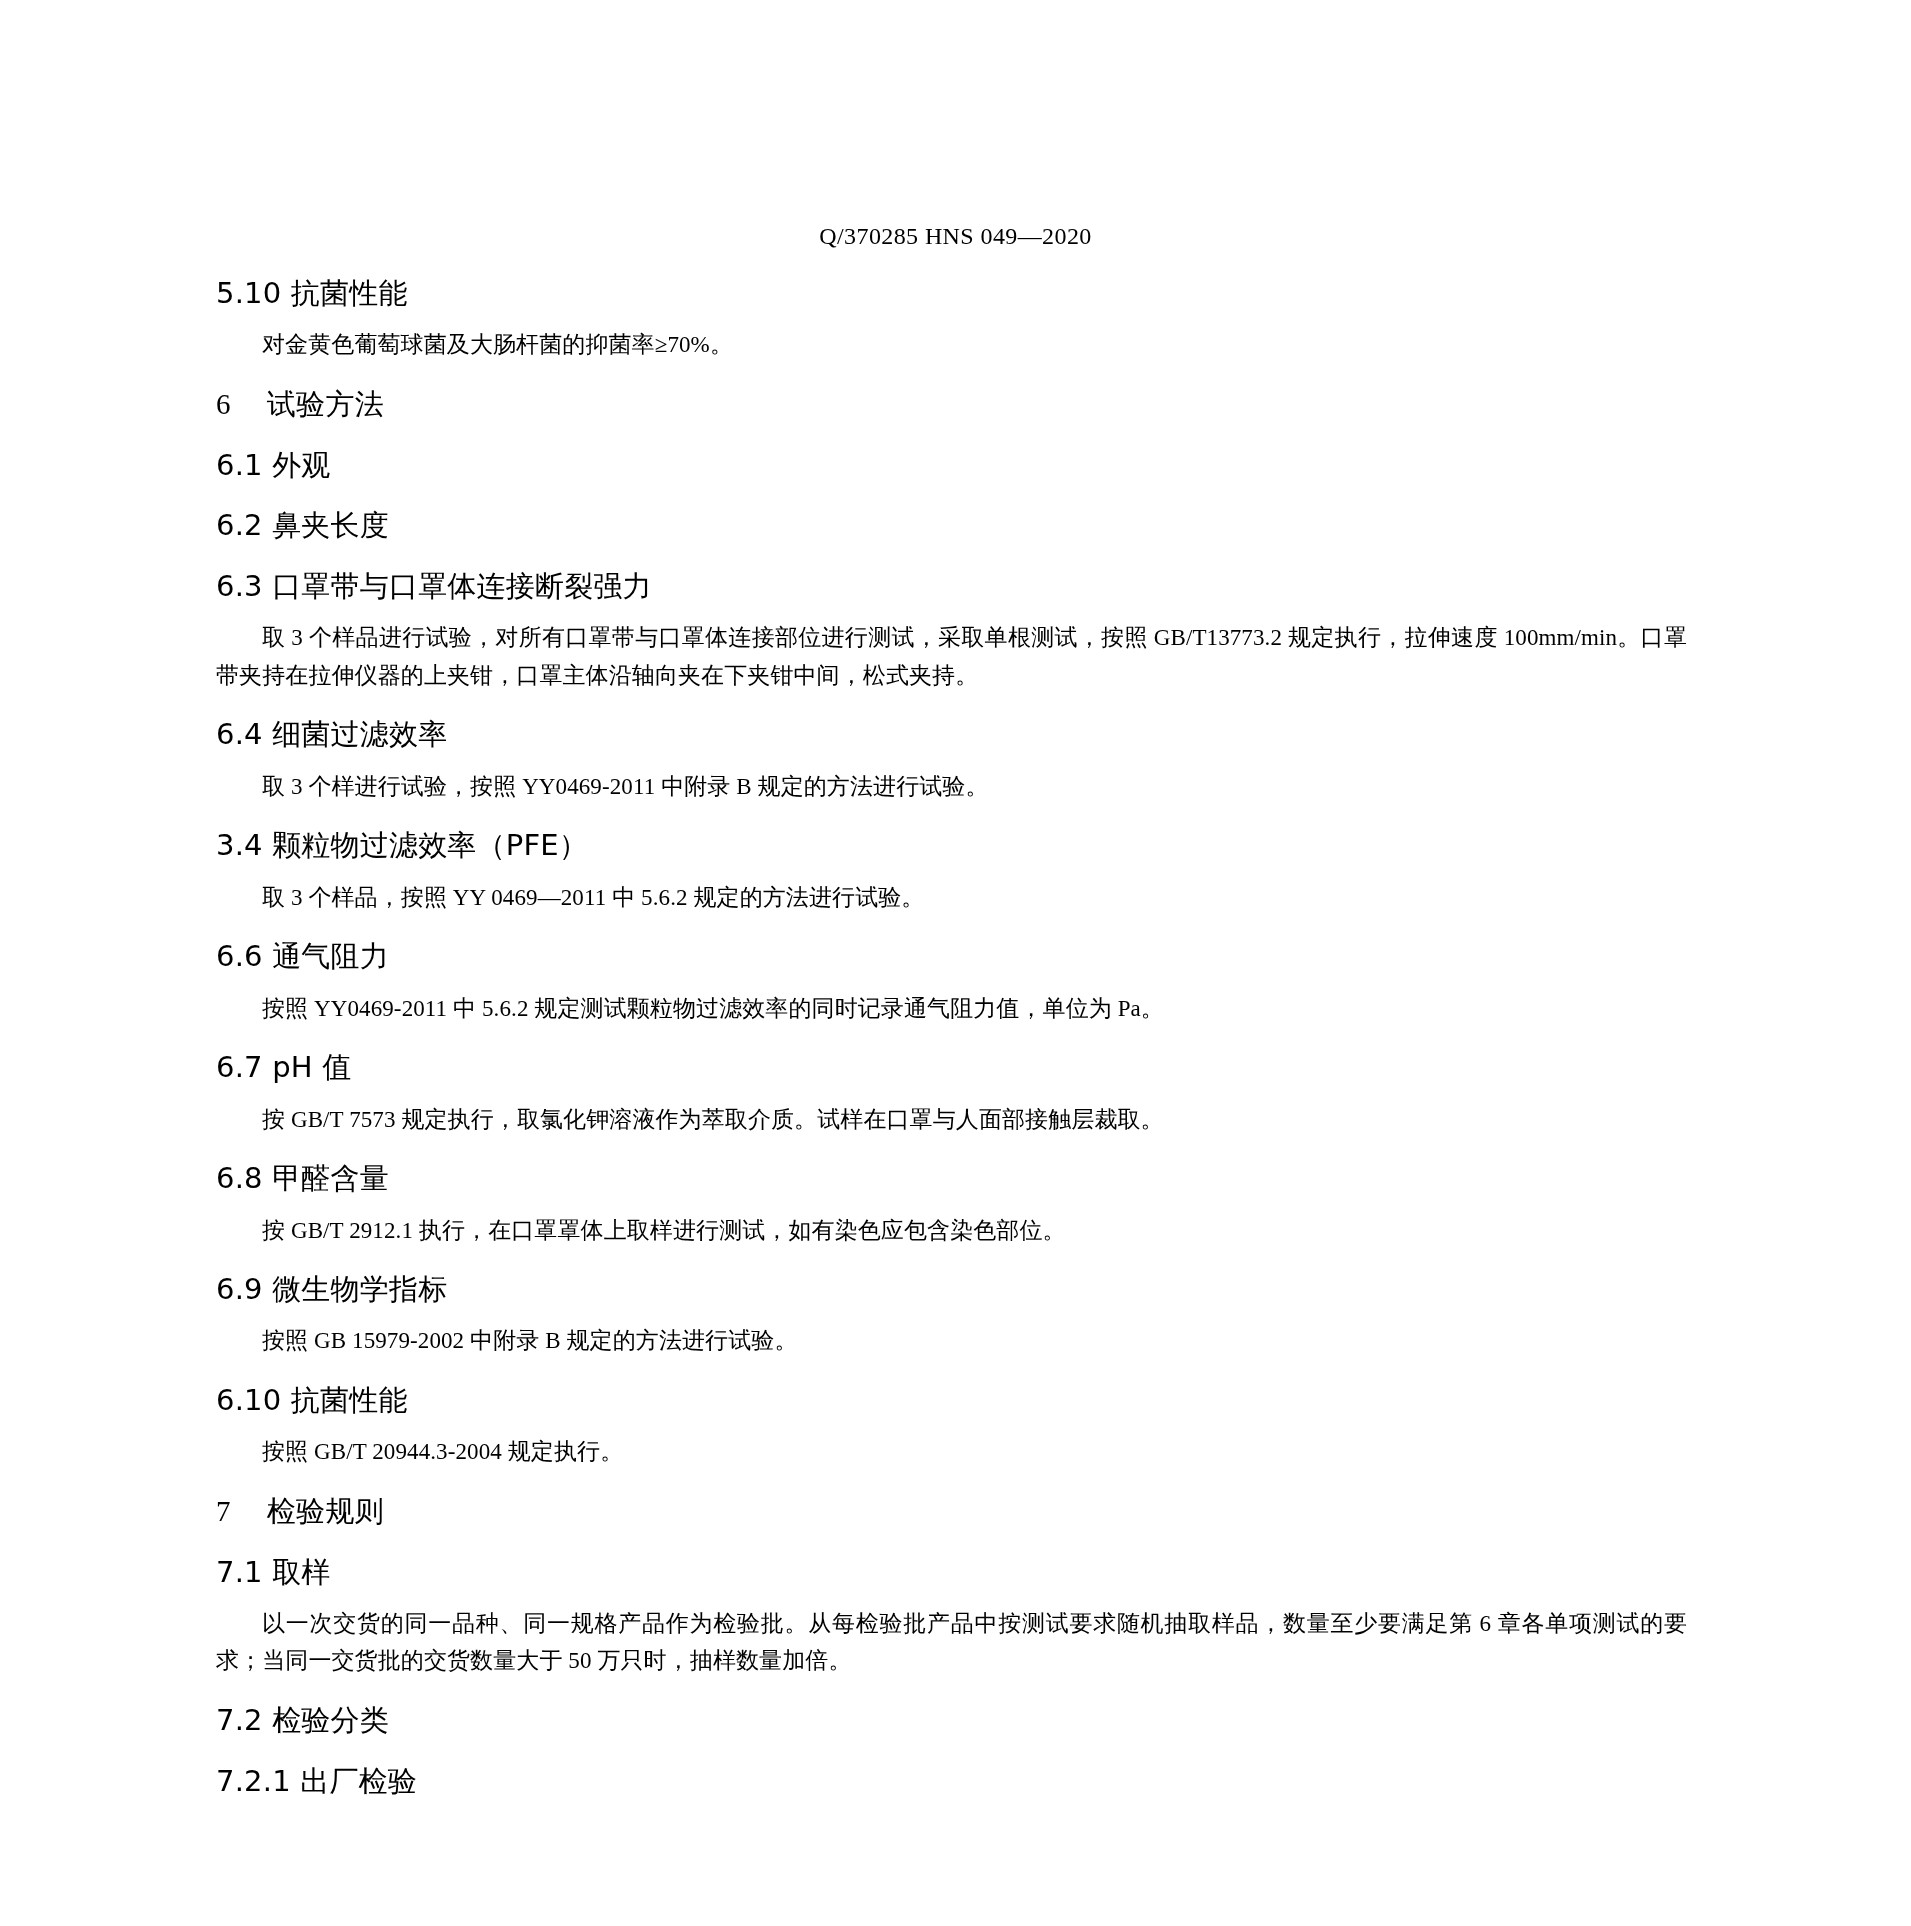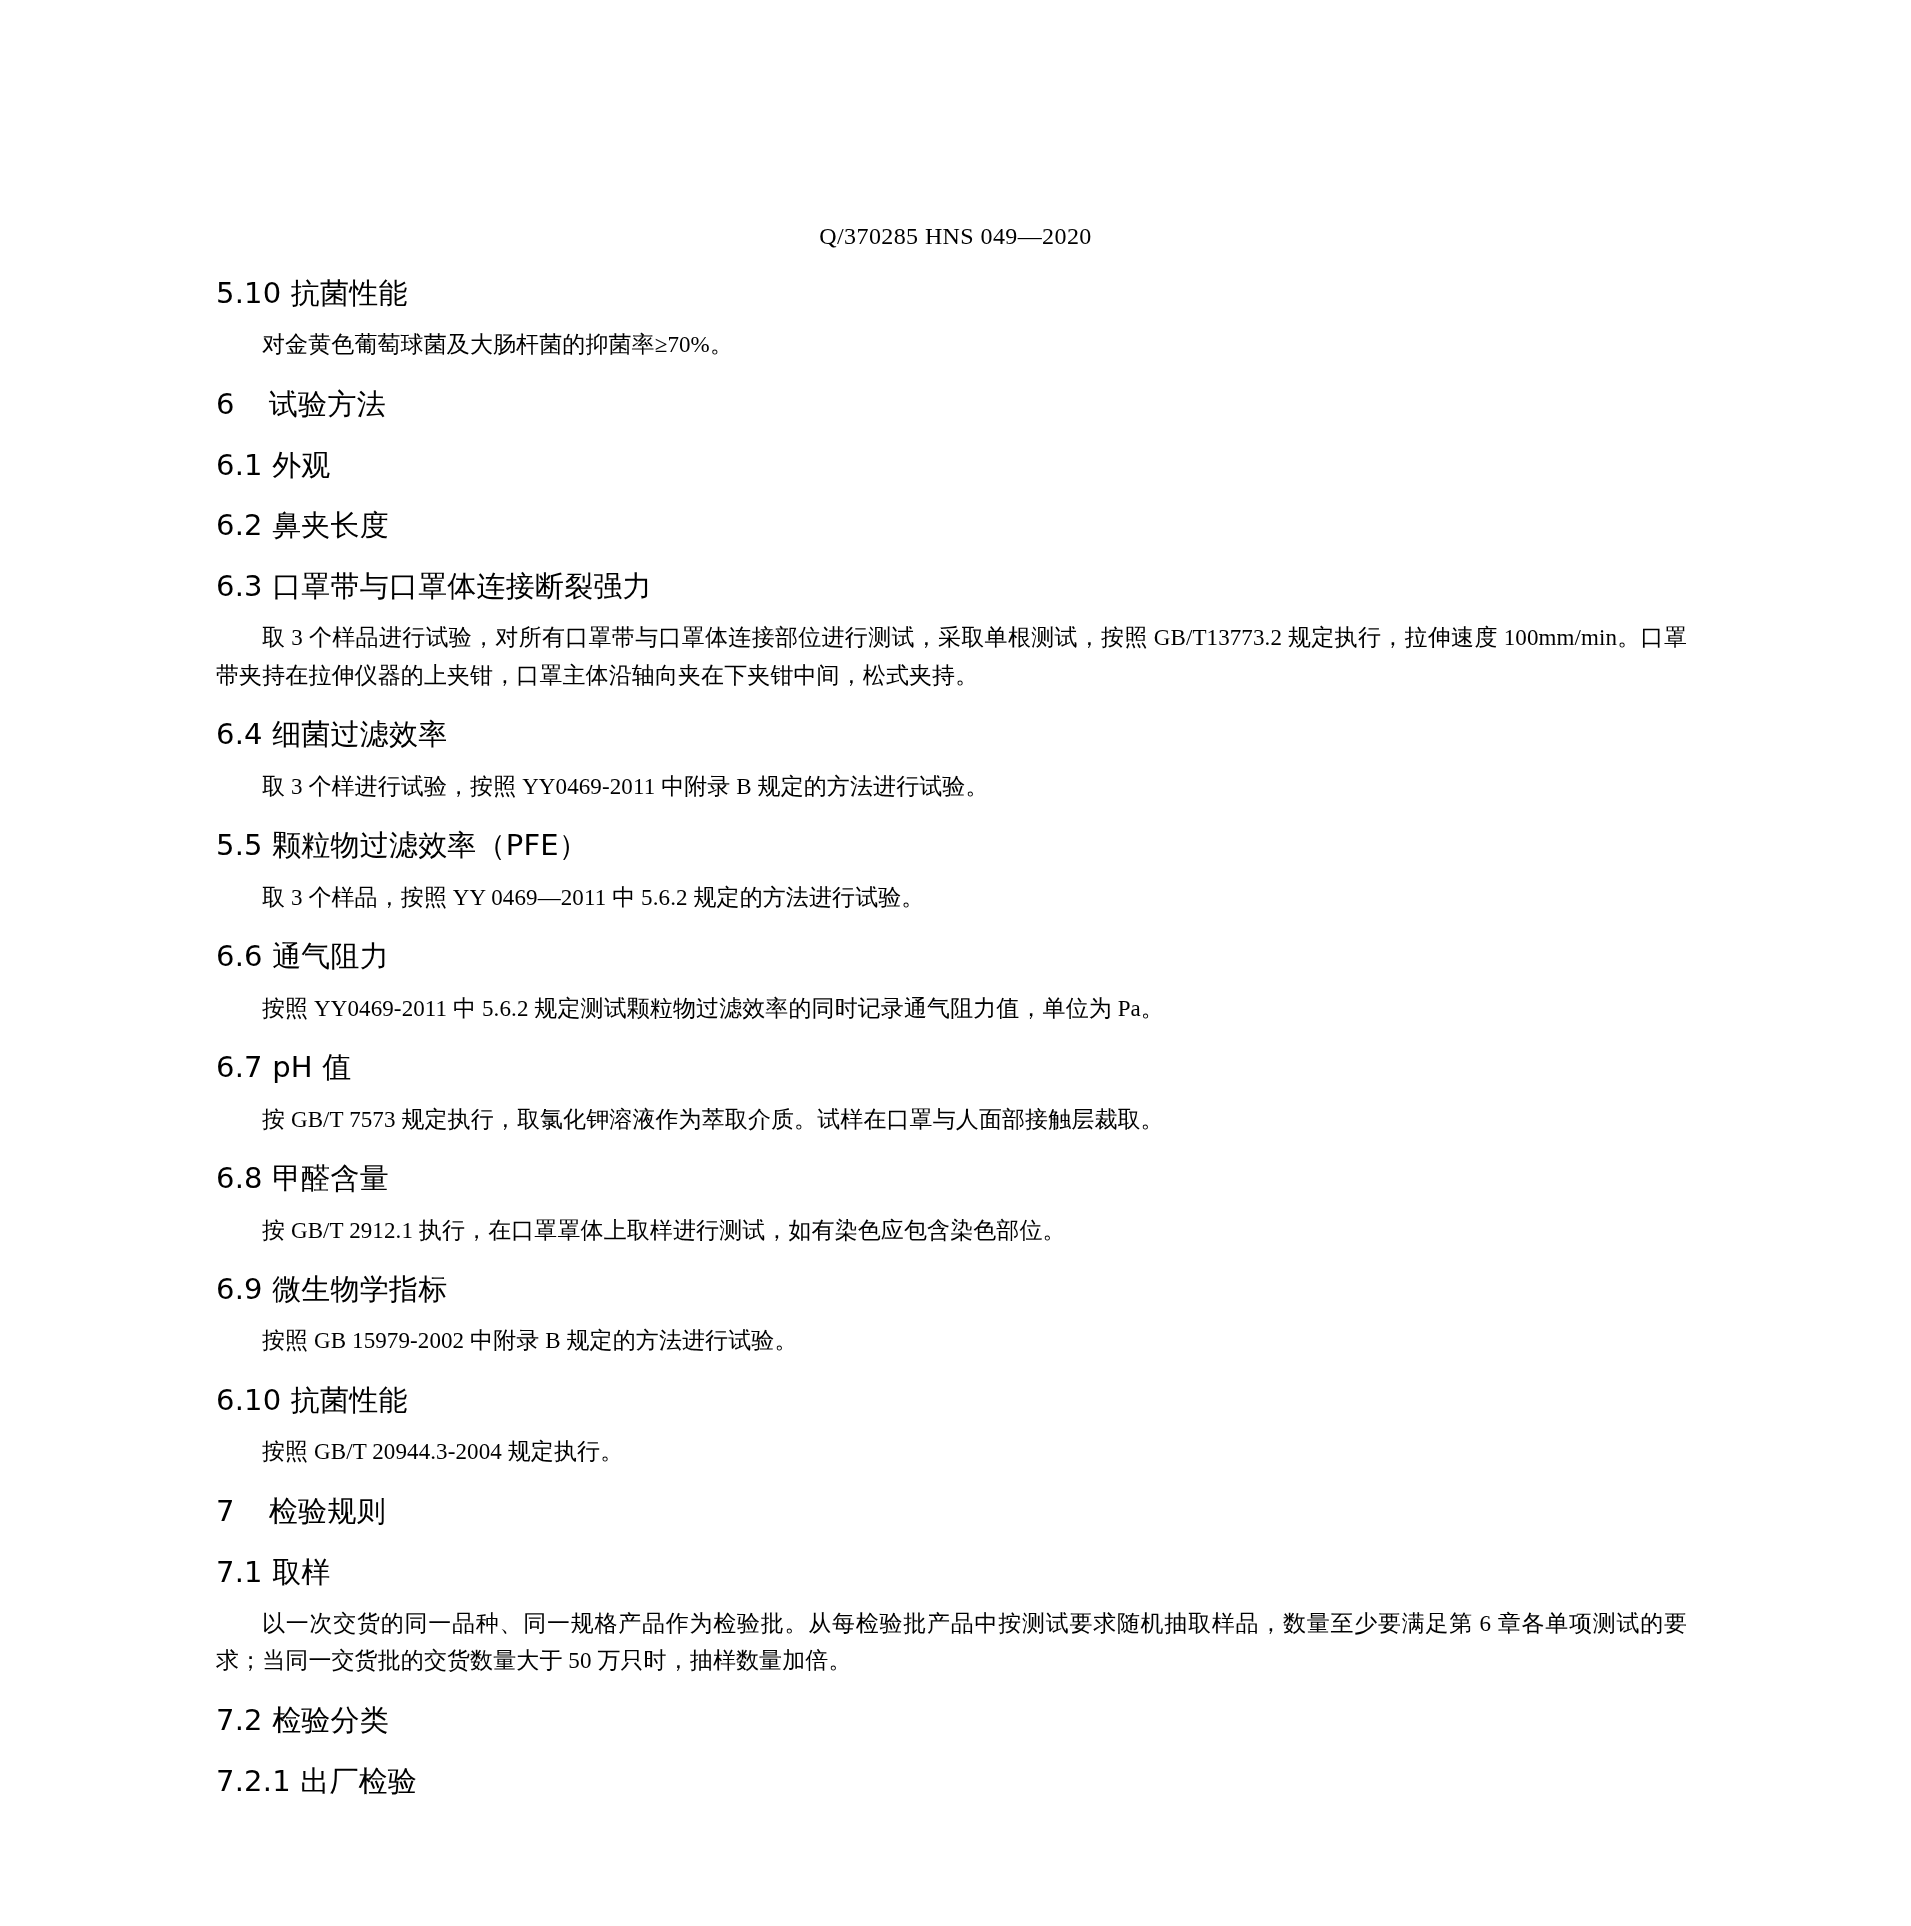--- a/index.html
+++ b/index.html
@@ -38,20 +38,21 @@
   .h-clause {
     font-family: "DejaVu Sans", "Liberation Sans", sans-serif;
     font-size: 29px;
     font-weight: 500;
     margin: 21.6px 0 0 0;
     line-height: 1.35;
     letter-spacing: 0.2px;
   }
   .h-clause.major {
     letter-spacing: 0.4px;
+    font-family: Liberation Serif, serif;
   }
   .h-clause .num {
     display: inline-block;
   }
   .h-clause.major .num {
     min-width: 43px;
   }
   .para {
     font-family: "Liberation Serif", "DejaVu Serif", serif;
     font-size: 23px;
@@ -99,21 +100,21 @@
     </div>
     <div class="para">取 3 个样品进行试验，对所有口罩带与口罩体连接部位进行测试，采取单根测试，按照 GB/T13773.2 规定执行，拉伸速度 100mm/min。口罩带夹持在拉伸仪器的上夹钳，口罩主体沿轴向夹在下夹钳中间，松式夹持。</div>
 
     <div class="h-clause">
       <span class="num">6.4</span>
       <span>细菌过滤效率</span>
     </div>
     <div class="para">取 3 个样进行试验，按照 YY0469-2011 中附录 B 规定的方法进行试验。</div>
 
     <div class="h-clause">
-      <span class="num">5.5</span>
+      <span class="num">3.4</span>
       <span>颗粒物过滤效率（PFE）</span>
     </div>
     <div class="para">取 3 个样品，按照 YY 0469—2011 中 5.6.2 规定的方法进行试验。</div>
 
     <div class="h-clause">
       <span class="num">6.6</span>
       <span>通气阻力</span>
     </div>
     <div class="para">按照 YY0469-2011 中 5.6.2 规定测试颗粒物过滤效率的同时记录通气阻力值，单位为 Pa。</div>
 

